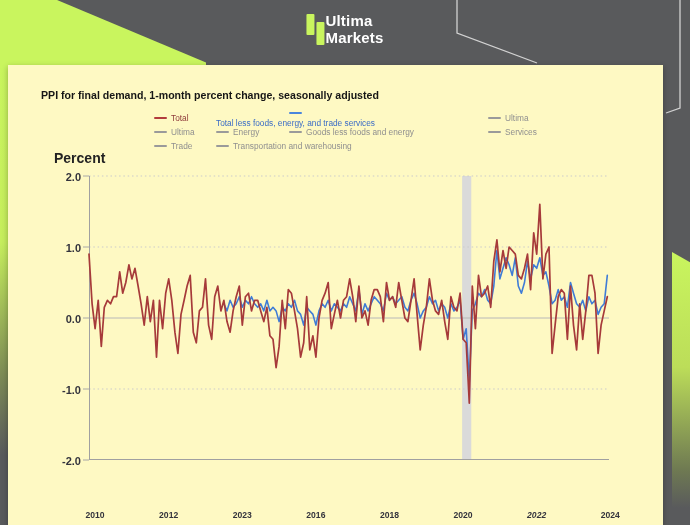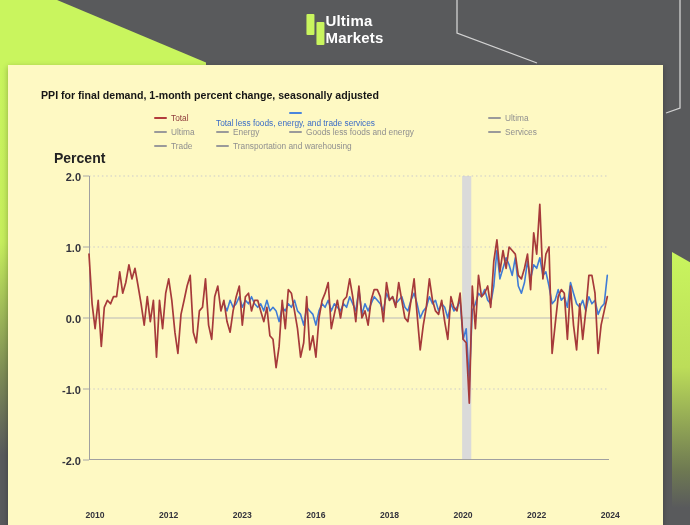--- a/index.html
+++ b/index.html
@@ -121,18 +121,18 @@
         <div class="ytick" style="top: 177px;">1.0</div>
         <div class="ytick" style="top: 248px;">0.0</div>
         <div class="ytick" style="top: 319px;">-1.0</div>
         <div class="ytick" style="top: 390px;">-2.0</div>
         <div class="xtick" style="left: 67.0667px;">2010</div>
         <div class="xtick" style="left: 140.667px;">2012</div>
         <div class="xtick" style="left: 214.267px;">2023</div>
         <div class="xtick" style="left: 287.867px;">2016</div>
         <div class="xtick" style="left: 361.467px;">2018</div>
         <div class="xtick" style="left: 435.067px; text-align: center;">2020</div>
-        <div class="xtick" style="left: 508.667px;">2022</div>
+        <div class="xtick" style="left: 508.667px; font-style: italic;">2022</div>
         <div class="xtick" style="left: 582.267px;">2024</div>
       </div>
   </div>
 
 </div>
 
 </body></html>

